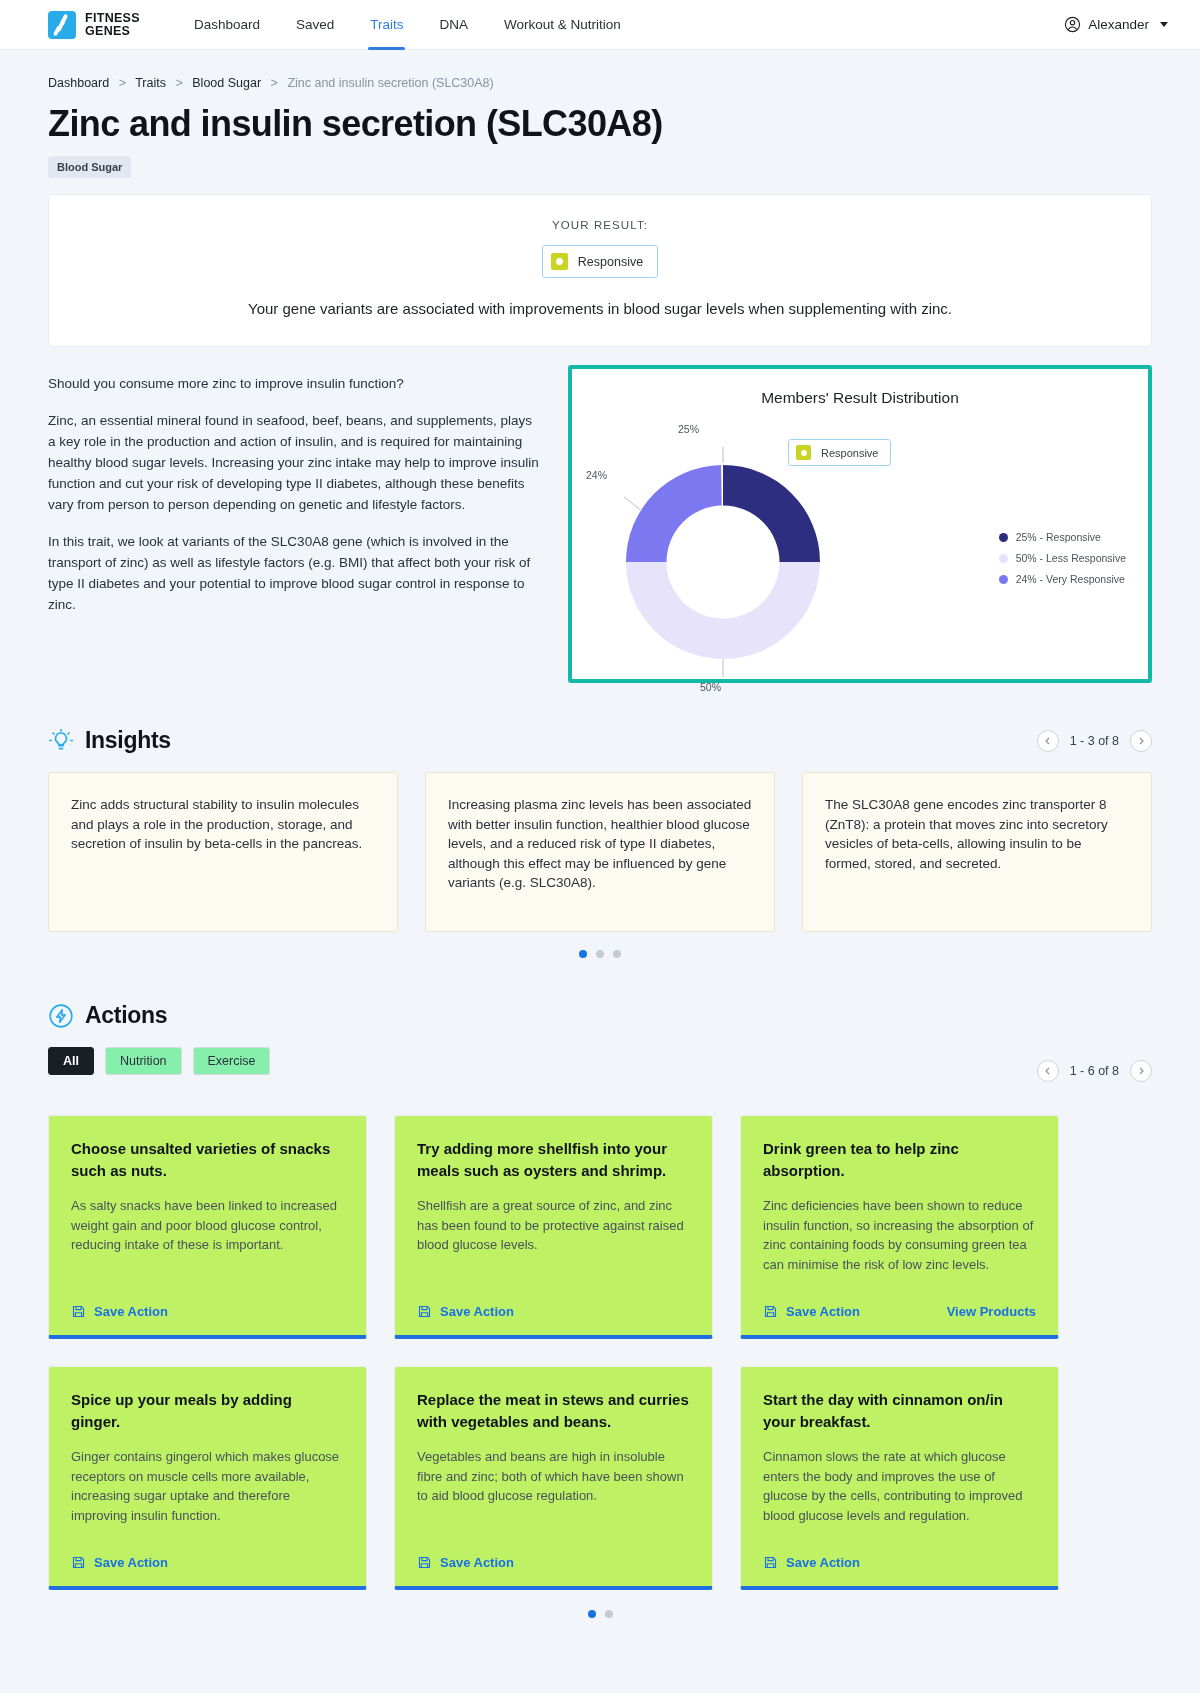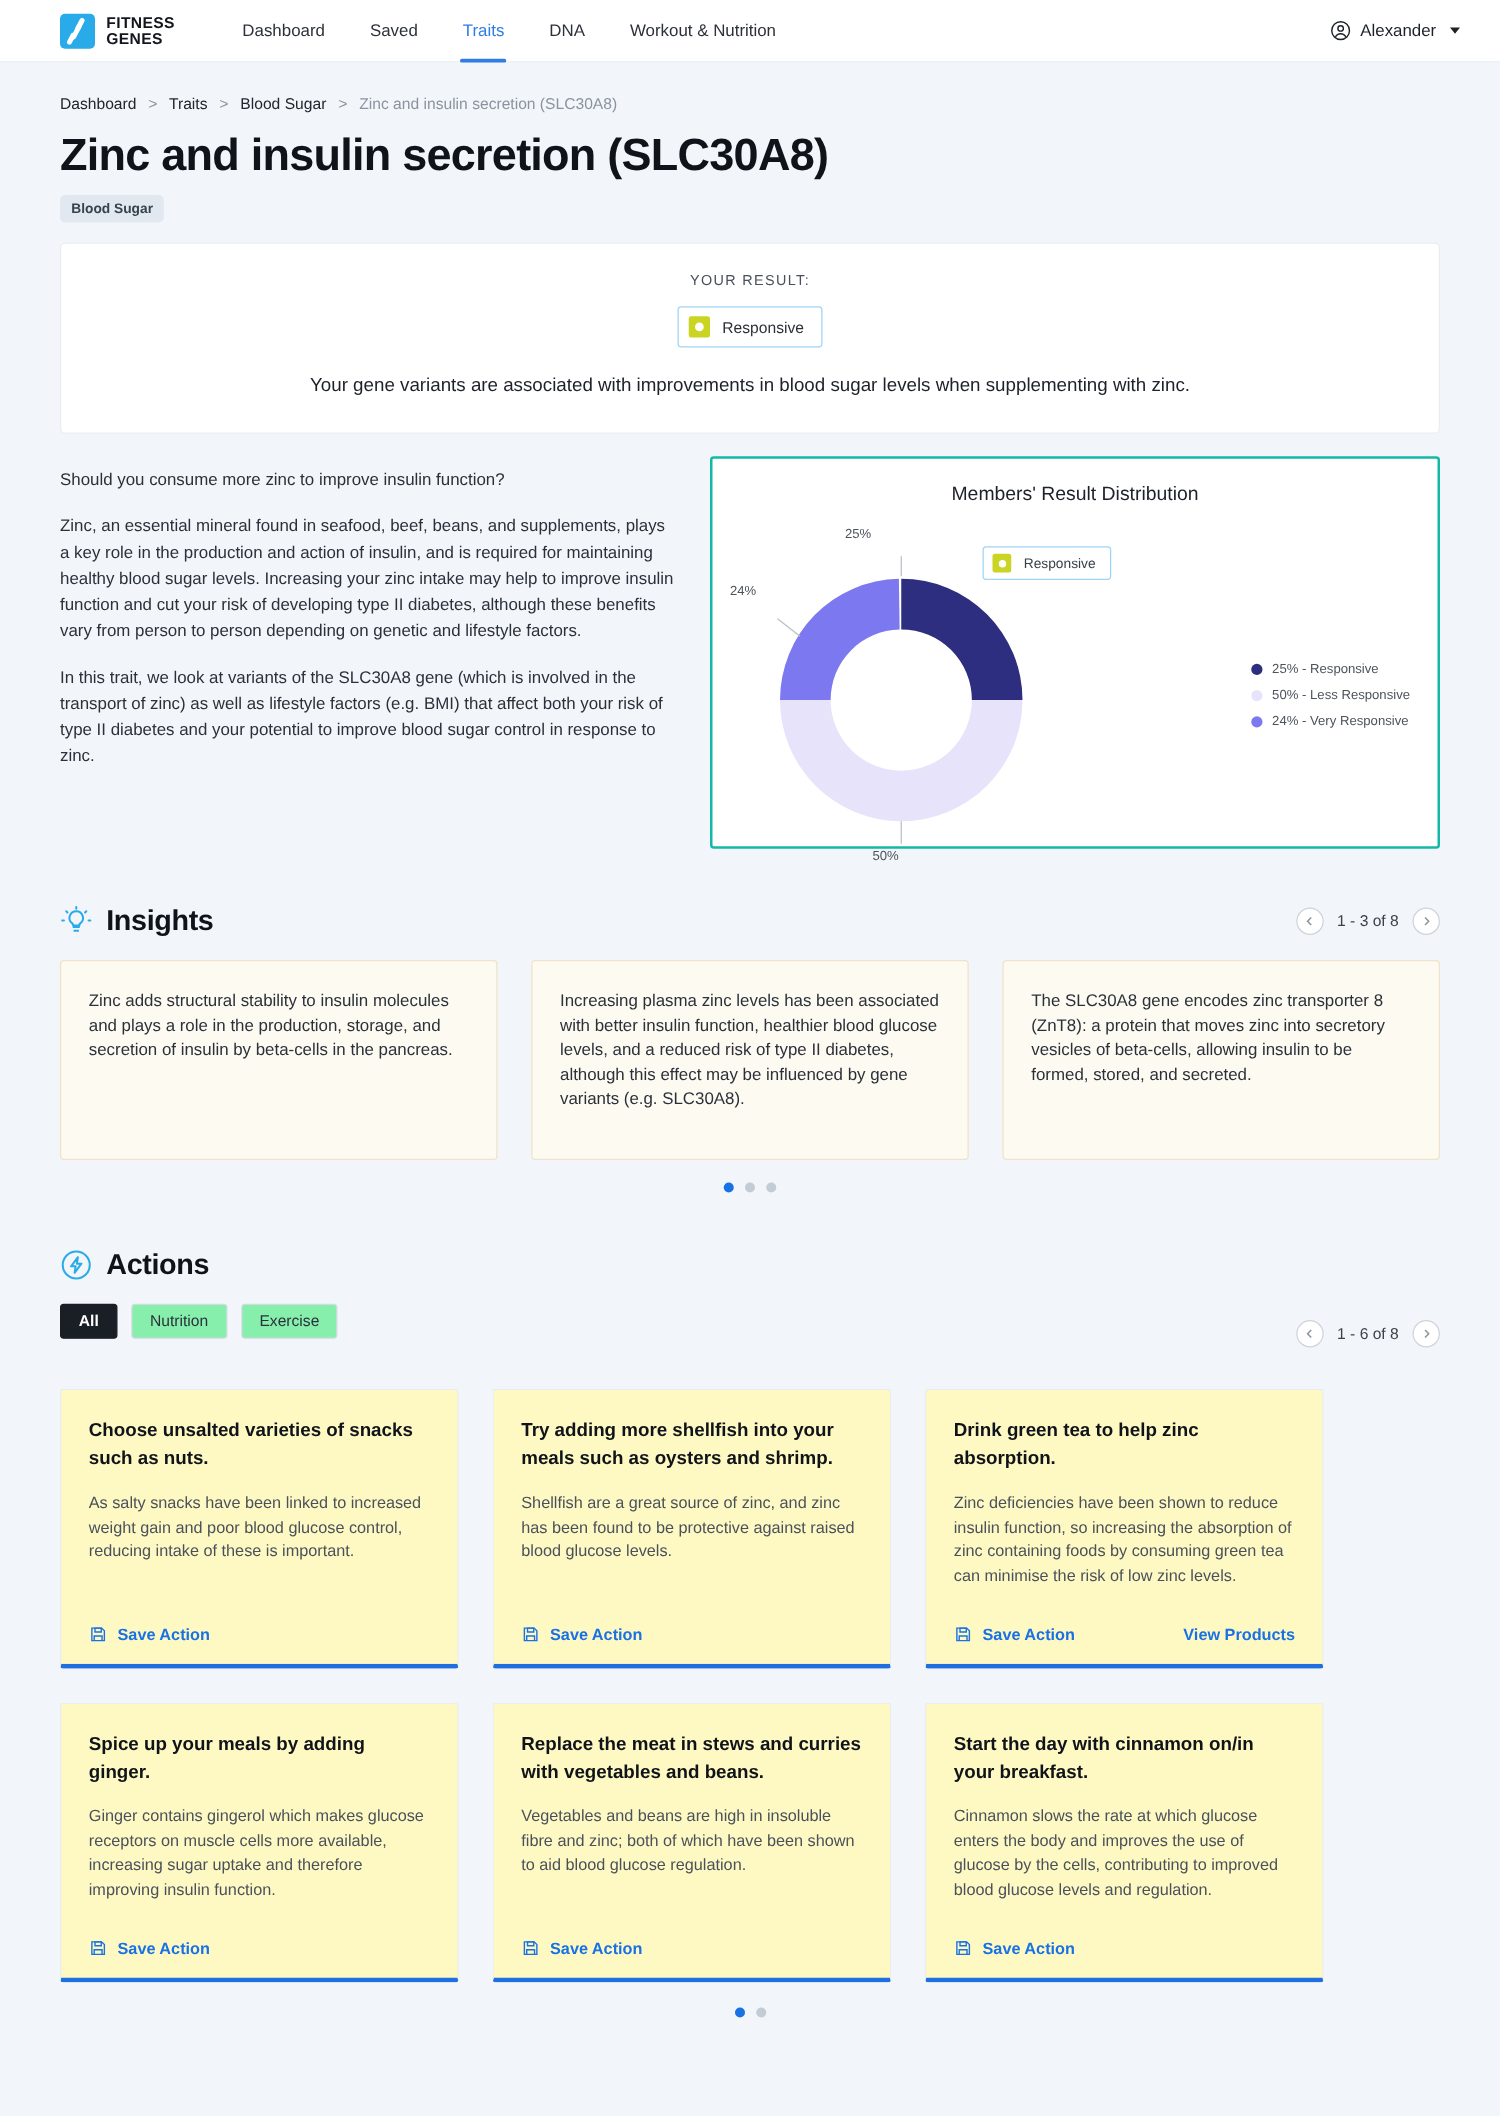--- a/index.html
+++ b/index.html
@@ -102,21 +102,21 @@
 
   
   .cols { display: flex; gap: 28px; margin-top: 18px; align-items: flex-start; }
   .col-left { width: 492px; padding-top: 8px; }
   .col-left p {
     font-size: 13.5px; line-height: 21px; color: #2b313a; margin-bottom: 16px;
   }
   .col-left p:last-child { margin-bottom: 0; }
 
   .chart-card {
-    flex: 1; background: #fff; border: 2px solid #14b8a6; border-radius: 3px;
+    flex: 1; background: #fff; border: 4px solid #14b8a6; border-radius: 3px;
     padding: 20px 18px 18px; min-height: 300px; position: relative;
   }
   .chart-title {
     text-align: center; font-size: 15.5px; color: #1d2128; font-weight: 400;
     margin-bottom: 4px;
   }
   .chart-body { position: relative; height: 250px; }
   .donut-wrap { position: absolute; left: 18px; top: 36px; width: 230px; height: 230px; }
   .chart-legend {
     position: absolute; right: 4px; top: 120px; display: flex;
@@ -168,21 +168,21 @@
   .filter {
     font-size: 12.5px; padding: 6px 14px; border-radius: 3px;
     border: 1px solid #d3dae2; background: #86efac; color: #2b313a; cursor: pointer;
   }
   .filter.active { background: #1a1f26; border-color: #1a1f26; color: #fff; font-weight: 700; }
   .filter-head { display:flex; align-items:center; margin-bottom: 20px; }
   .filter-head .pager { margin-left: auto; align-items: center; }
 
   .action-grid { display: flex; flex-wrap: wrap; gap: 27px; }
   .action-card {
-    width: 319px; background: #fef9c3; border: 1px solid #e9edf2;
+    width: 319px; background: #bef264; border: 1px solid #e9edf2;
     border-bottom: 4px solid #1f6fe0; border-radius: 3px;
     padding: 22px 22px 0; display: flex; flex-direction: column;
     min-height: 218px;
   }
   .action-card h3 {
     font-size: 15px; font-weight: 700; line-height: 22px; color: #10141a;
     margin-bottom: 14px;
   }
   .action-card p {
     font-size: 13px; line-height: 19.5px; color: #4a515b; margin-bottom: 18px;

